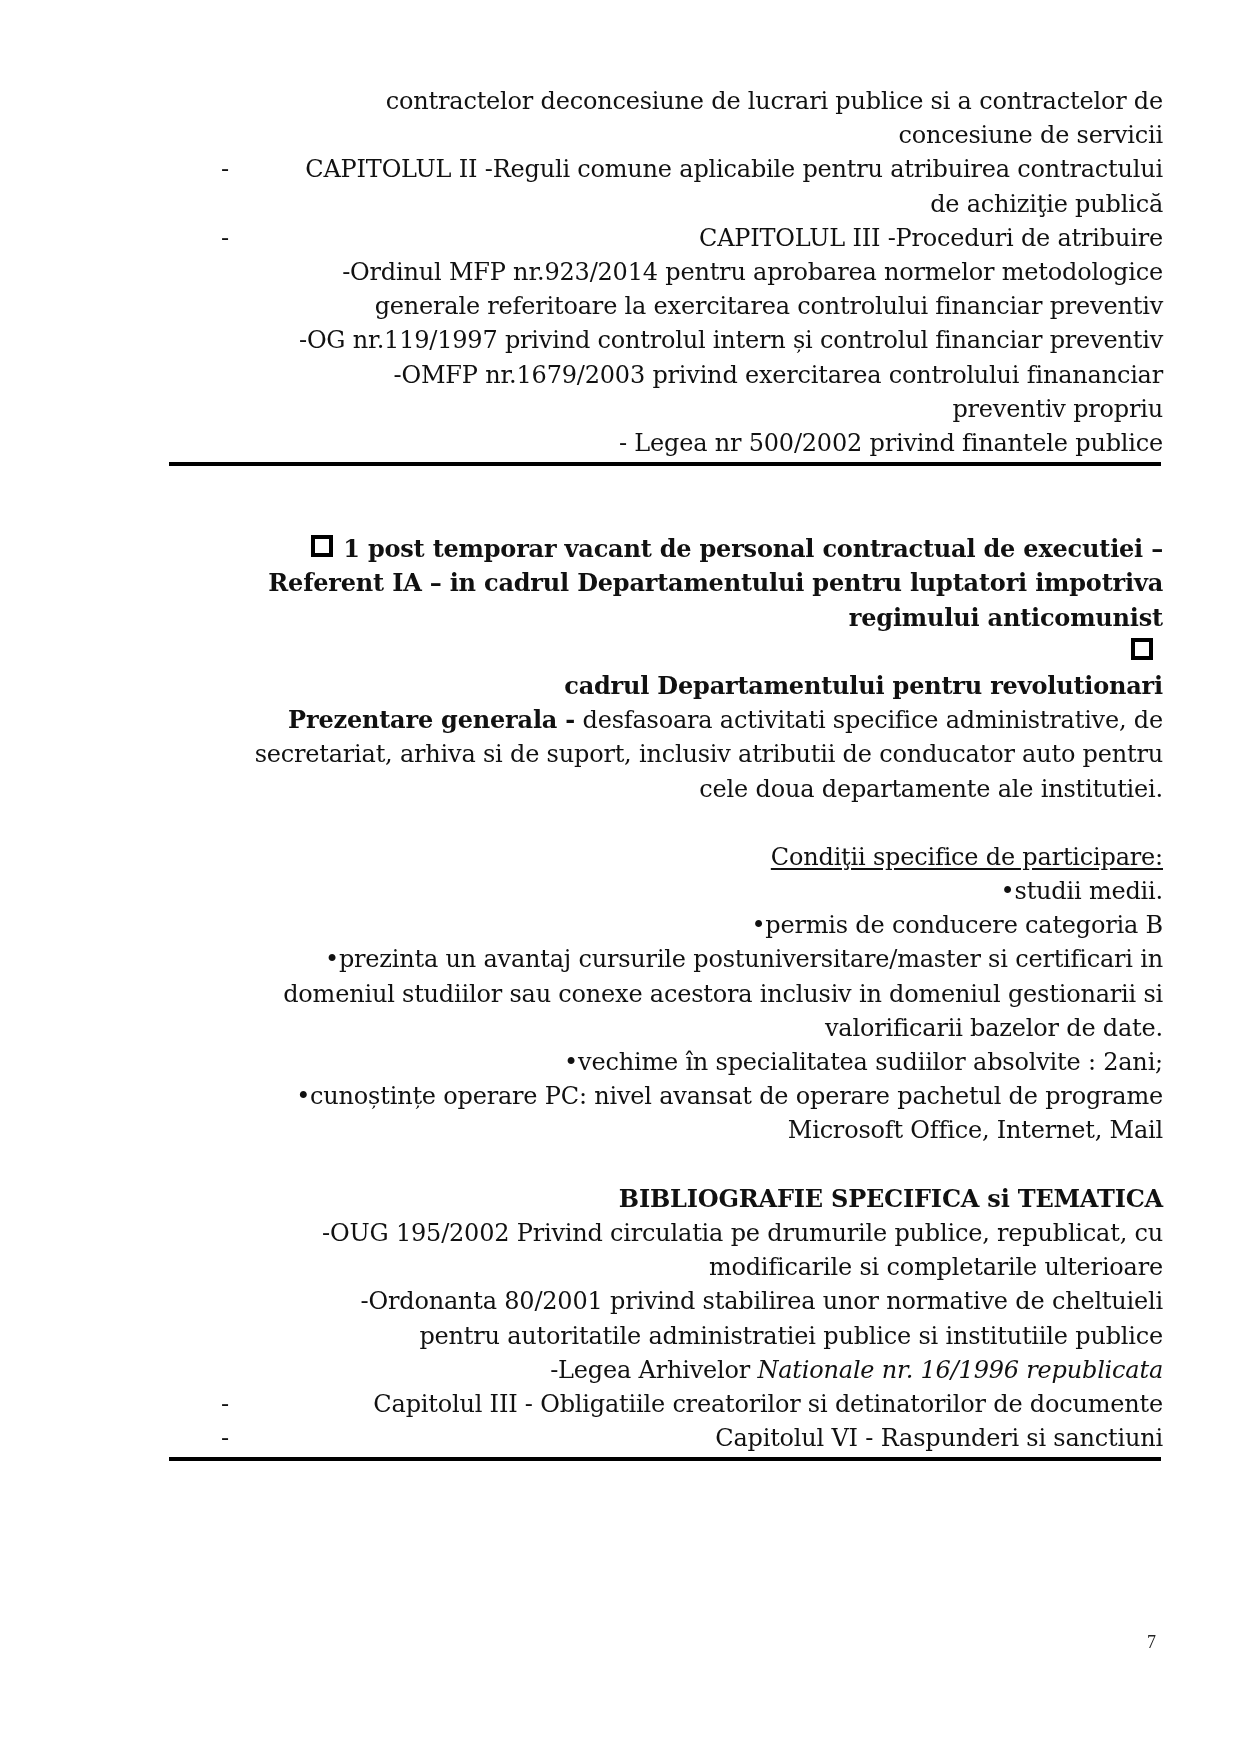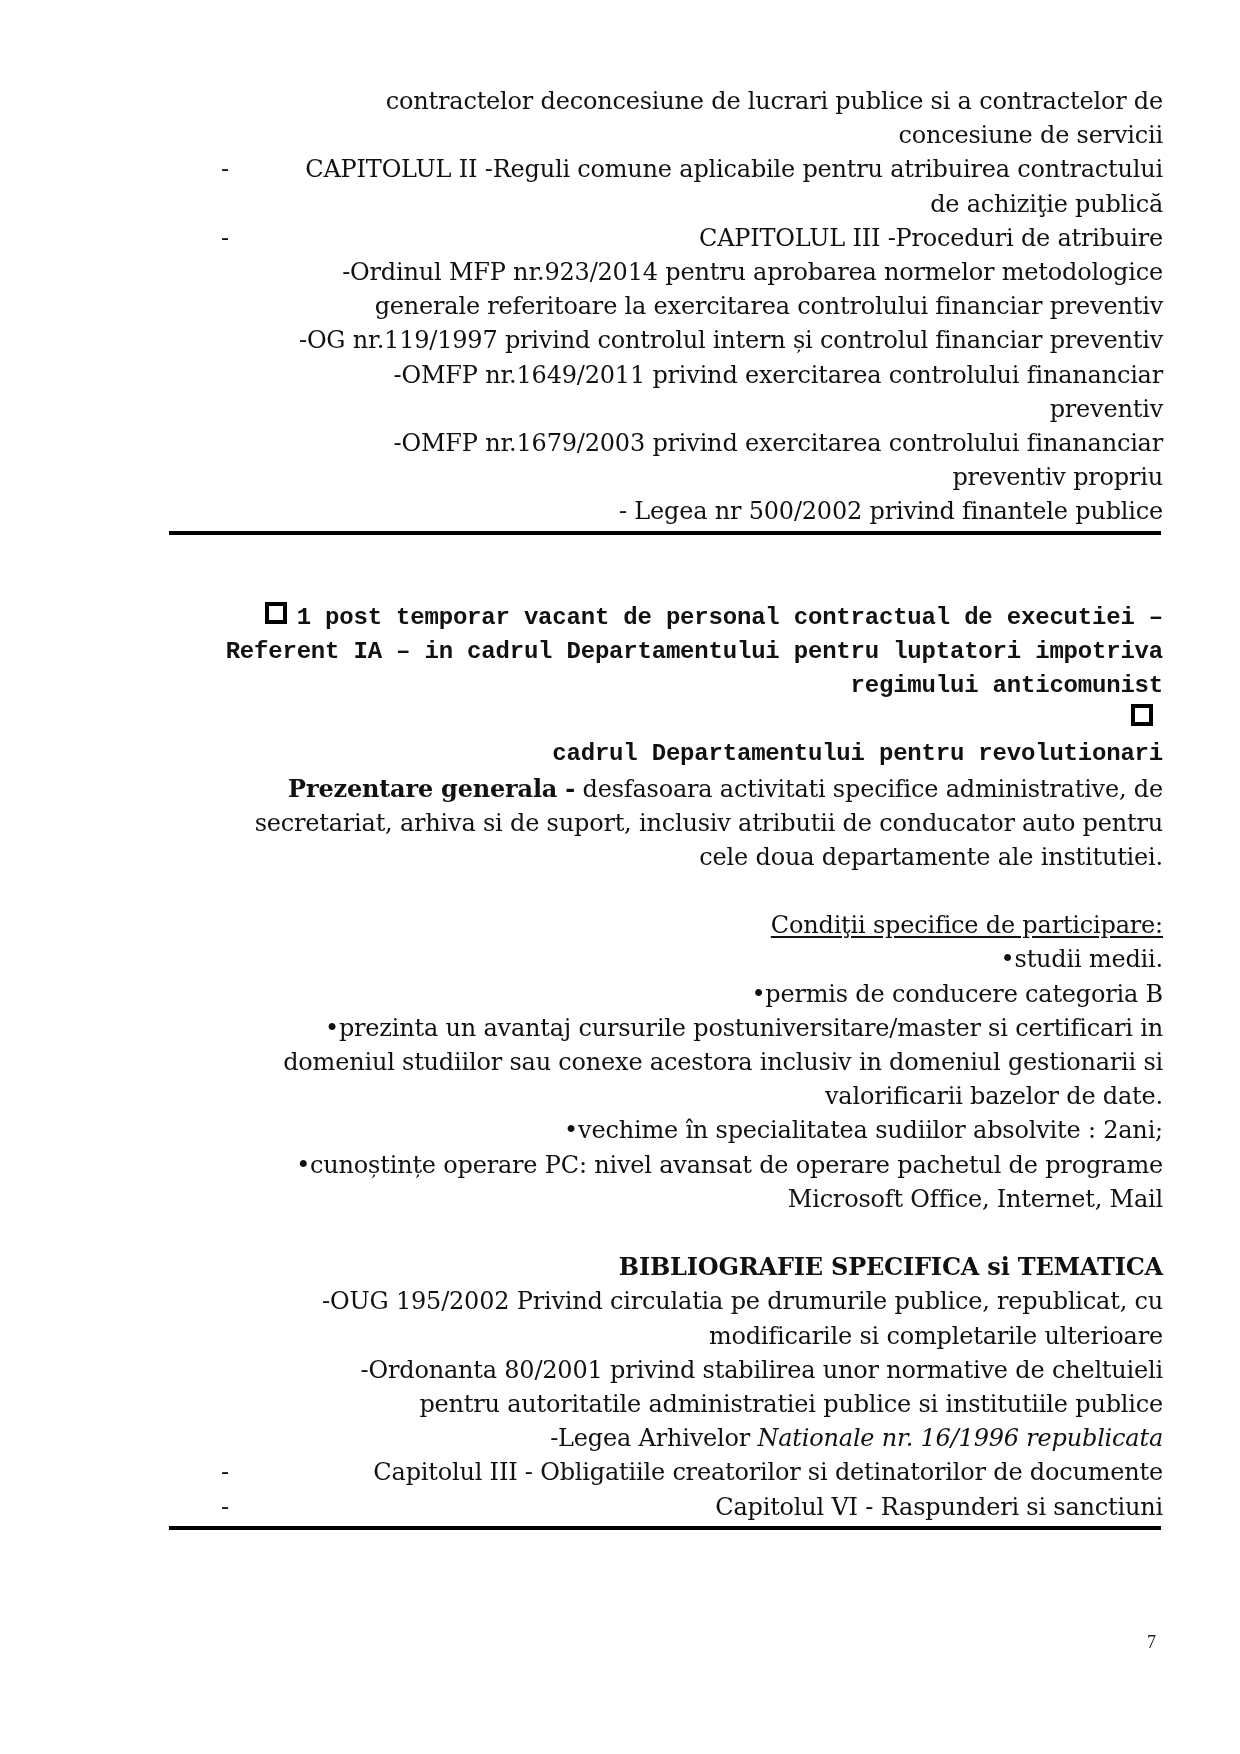--- a/index.html
+++ b/index.html
@@ -49,21 +49,20 @@
       margin-left: -4px;
       width: 992px;
     }
     .rule-top { margin-top: 2px; }
     .gap-large { height: 66px; }
     .gap-medium { height: 34px; }
     .bold { font-weight: bold; }
     .post {
       position: relative;
       font-weight: bold;
-      font-family: Liberation Mono, monospace;
     }
     .post .first { padding-left: 48px; white-space: nowrap; display: block; }
     .checkbox {
       display: inline-block;
       width: 14px;
       height: 14px;
       border: 4px solid #000000;
       vertical-align: 0px;
       margin-right: 10px;
       box-sizing: content-box;
@@ -98,24 +97,20 @@
         <span class="dash">-</span>
         <span class="cont">CAPITOLUL III -Proceduri de atribuire</span>
       </div>
 
       <div>
         <div class="line">-Ordinul MFP nr.923/2014 pentru aprobarea normelor metodologice</div>
         <div class="line">generale referitoare la exercitarea controlului financiar preventiv</div>
       </div>
       <div>
         <div class="line">-OG nr.119/1997 privind controlul intern și controlul financiar preventiv</div>
-      </div>
-      <div>
-        <div class="line">-OMFP nr.1649/2011 privind exercitarea controlului finananciar</div>
-        <div class="line">preventiv</div>
       </div>
       <div>
         <div class="line">-OMFP nr.1679/2003 privind exercitarea controlului finananciar</div>
         <div class="line">preventiv propriu</div>
       </div>
       <div>
         <div class="line">- Legea nr 500/2002 privind finantele publice</div>
       </div>
 
       <div class="rule rule-top"></div>

